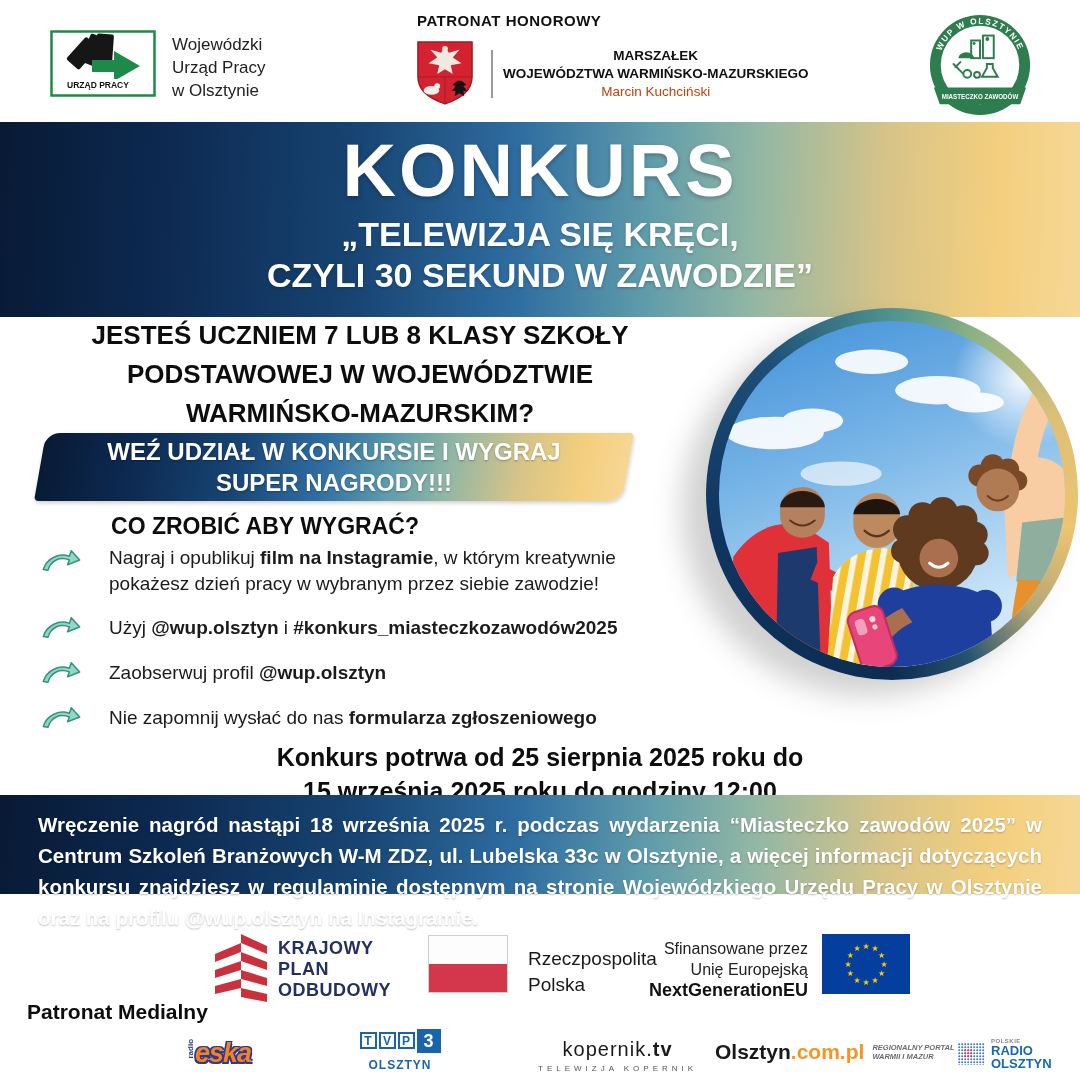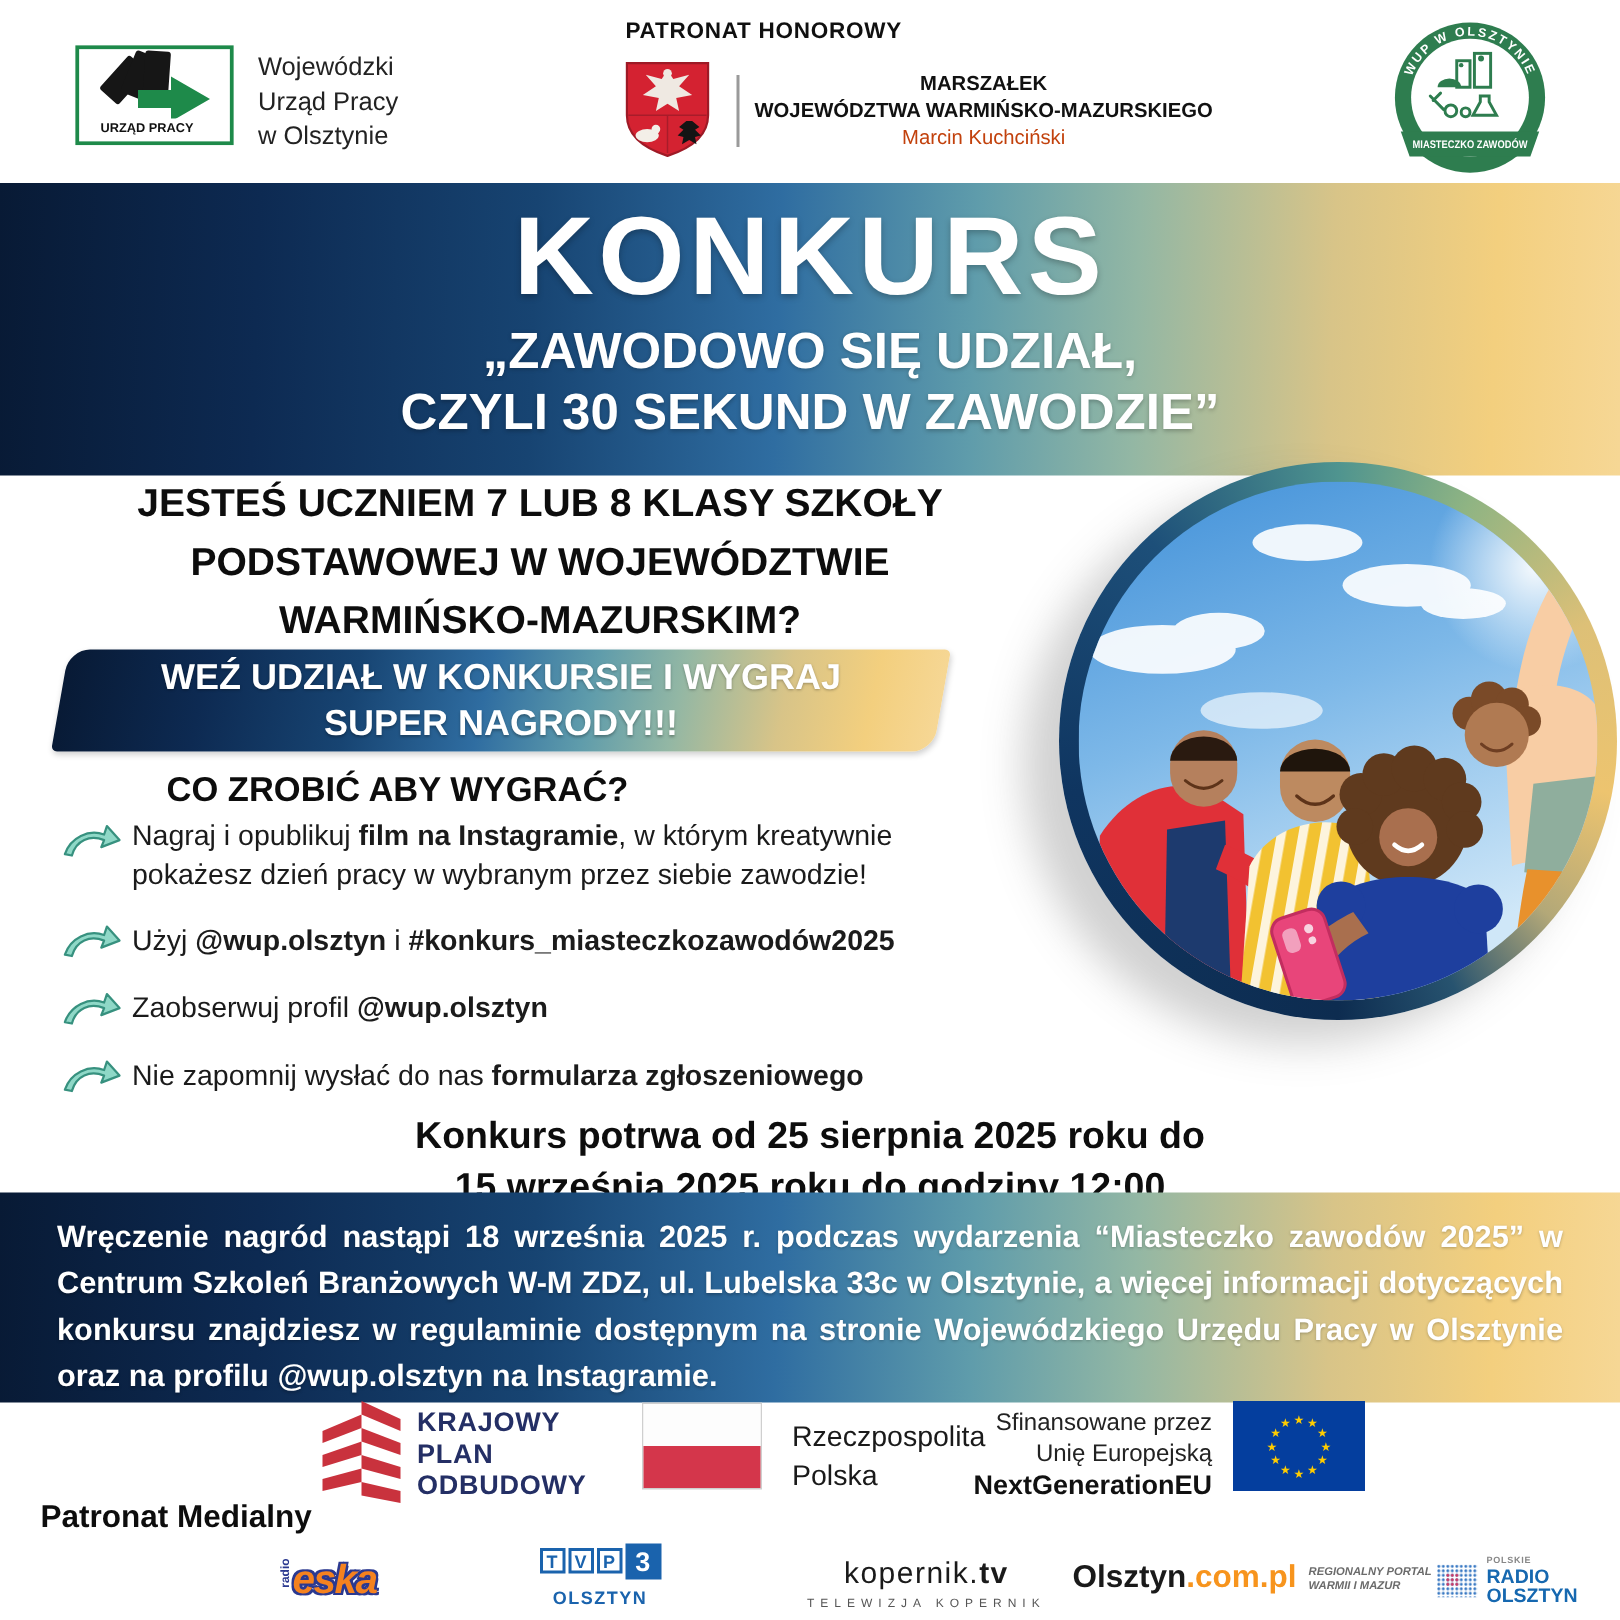--- a/index.html
+++ b/index.html
@@ -40,34 +40,34 @@
   .cta { left: 40px; top: 433px; width: 588px; height: 68px;
     transform: skewX(-10deg); border-radius: 14px 4px 14px 4px; box-shadow: 1px 2px 4px rgba(0,0,0,.2); }
   .cta-inner { transform: skewX(10deg); width: 100%; height: 100%; display:flex; flex-direction:column;
     justify-content:center; text-align:center; color:#fff; font-weight:bold; font-size:24px; line-height:31px;
     text-shadow: 0 1px 2px rgba(0,0,0,.3);}
   .how { left: 55px; top: 513px; width: 420px; text-align:center; font-size: 23px; font-weight: bold; color:#0d0d0d; }
 
   .steps { left: 40px; top: 545px; width: 640px; }
   .step { display: flex; align-items: flex-start; margin-bottom: 15px; }
   .step svg { flex: 0 0 42px; width: 42px; height: 28px; margin-top: 2px; }
-  .step-text { margin-left: 6px; font-size: 19px; line-height: 26px; color: #1b1b1b; }
+  .step-text { margin-left: 27px; font-size: 19px; line-height: 26px; color: #1b1b1b; }
   .step:nth-child(2) .step-text, .step:nth-child(3) .step-text, .step:nth-child(4) .step-text { margin-top: 3px; }
 
   .duration { left: 0; top: 724px; width: 1080px; text-align: center;
     font-size: 25px; font-weight: bold; line-height: 34px; color: #0d0d0d; margin-top: 16px; }
 
   
   .photo-ring { left: 706px; top: 308px; width: 372px; height: 372px; border-radius: 50%;
     background: conic-gradient(from 180deg,#0d2c50 0%,#0f3560 22%,#1d4f79 38%,#4f948f 50%,#8fb483 58%,#ddc077 68%,#edc46f 78%,#b3a878 86%,#27536f 93%,#0d2c50 100%);
     box-shadow: -24px 16px 28px rgba(90,90,90,.28); }
   .photo-inner { position:absolute; left: 13px; top: 13px; width: 346px; height: 346px; border-radius: 50%; overflow: hidden; }
 
   
-  .info-banner { left: 0; top: 795px; width: 1080px; height: 140px; }
+  .info-banner { left: 0; top: 795px; width: 1080px; height: 99px; }
   .info-text { padding: 14px 38px 0 38px; color: #fff; font-weight: bold; font-size: 20.5px;
     line-height: 31px; text-align: justify; text-shadow: 0 1px 2px rgba(0,0,0,.25); }
 
   
   .kpo-icon { left: 212px; top: 933px; width: 58px; height: 70px; }
   .kpo-text { left: 278px; top: 938px; font-size: 18px; font-weight: bold; line-height: 21px; color: #242f65; letter-spacing:.5px; }
   .pl-flag { left: 428px; top: 935px; width: 80px; height: 58px; border: 1px solid #cfcfcf; }
   .pl-flag .w { height: 50%; background: #fdfdfd; }
   .pl-flag .r { height: 50%; background: #d4364b; }
   .pl-text { left: 528px; top: 946px; font-size: 19px; line-height: 26px; color: #1a1a1a; }
@@ -164,21 +164,21 @@
       <circle cx="52" cy="63" r="3"></circle>
       <circle cx="62.5" cy="26.5" r="2" fill="#2e7d4f" stroke="none"></circle>
       <circle cx="49" cy="31" r="1.5" fill="#2e7d4f" stroke="none"></circle>
     </g>
     <path d="M8 76 L102 76 L96 93 L14 93 Z" fill="#2e7d4f"></path>
     <text x="55" y="87.5" font-size="7.5" font-weight="bold" fill="#ffffff" text-anchor="middle" textLength="78" lengthAdjust="spacingAndGlyphs">MIASTECZKO ZAWODÓW</text>
   </svg>
 
   <div class="abs title-banner grad">
     <div class="big">KONKURS</div>
-    <div class="sub">„ZAWODOWO SIĘ UDZIAŁ,</div>
+    <div class="sub">„TELEWIZJA SIĘ KRĘCI,</div>
     <div class="sub">CZYLI 30 SEKUND W ZAWODZIE”</div>
   </div>
 
   <div class="abs question">
     <div>JESTEŚ UCZNIEM 7 LUB 8 KLASY SZKOŁY</div>
     <div>PODSTAWOWEJ W WOJEWÓDZTWIE</div>
     <div>WARMIŃSKO-MAZURSKIM?</div>
   </div>
 
   <div class="abs cta grad">

